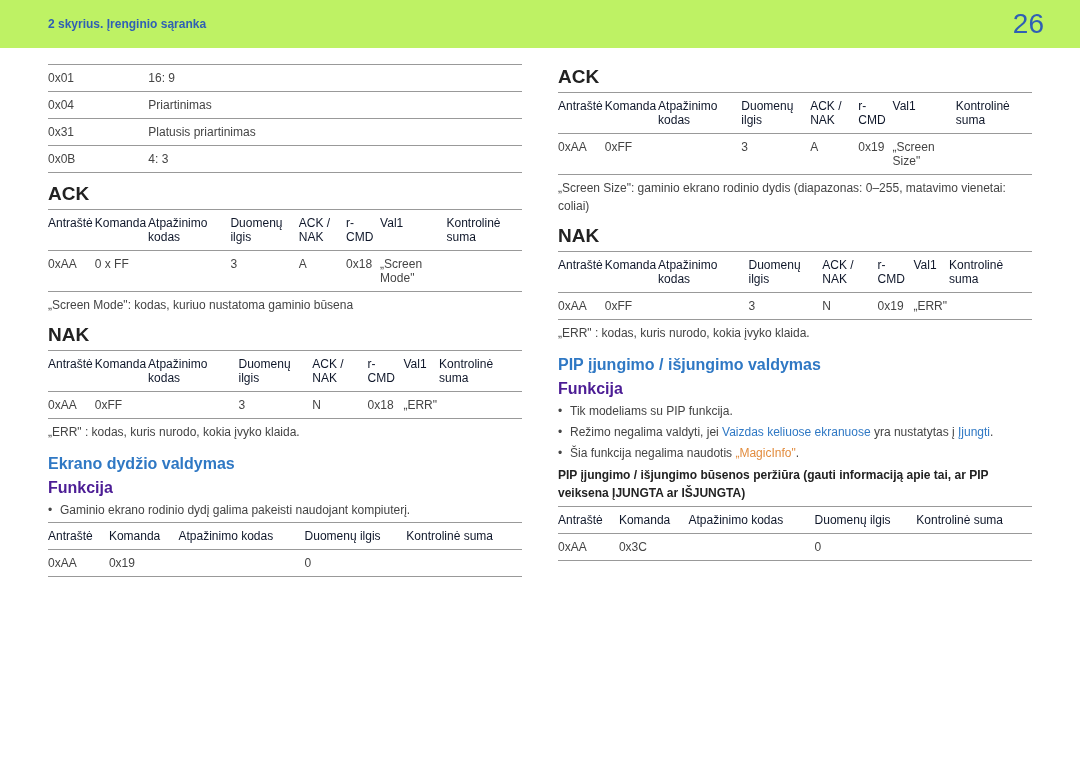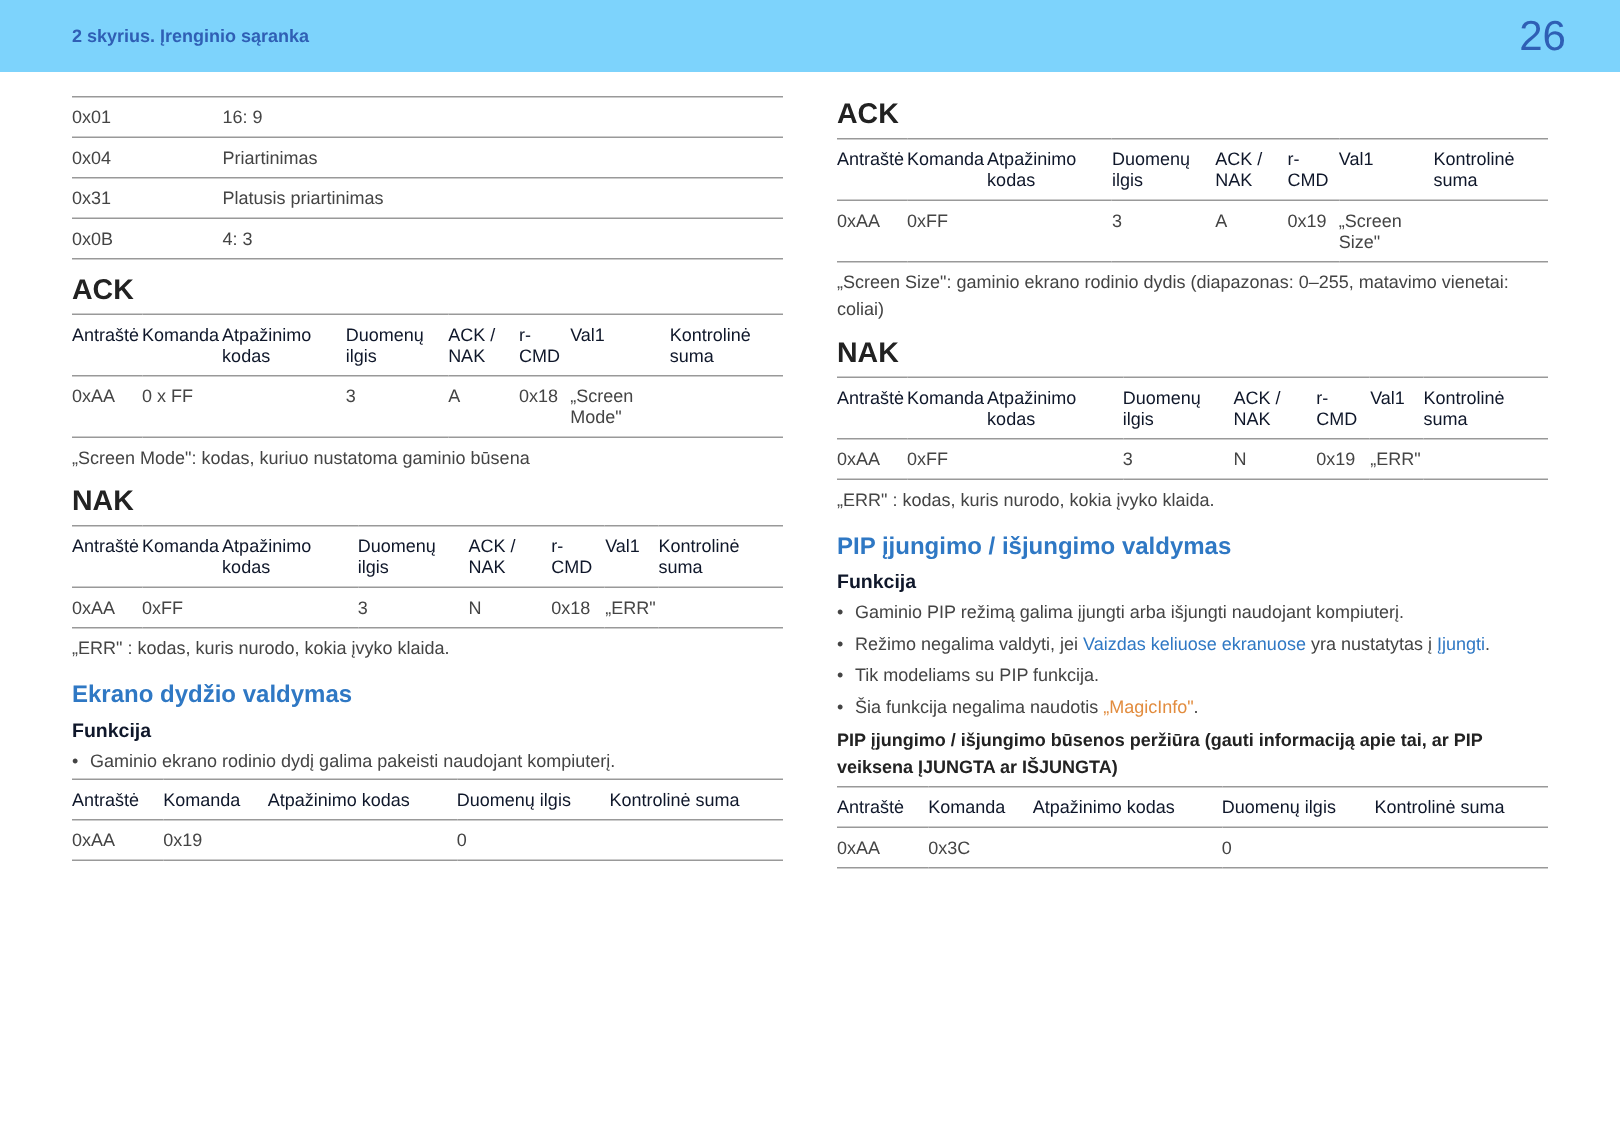--- a/index.html
+++ b/index.html
@@ -6,21 +6,21 @@
   body {
     font-family: Arial, Helvetica, sans-serif;
     font-size: 12px;
     color: #333;
     background: #fff;
     width: 1080px;
     height: 763px;
     overflow: hidden;
   }
   .header-bar {
-    background: #7dd3fc;
+    background: #bef264;
     height: 48px;
     display: flex;
     align-items: center;
     justify-content: space-between;
     padding: 0 36px 0 48px;
   }
   .chapter {
     color: #2f5fb5;
     font-weight: bold;
     font-size: 12px;
@@ -31,21 +31,21 @@
     font-weight: 400;
   }
   .content {
     display: flex;
     padding: 12px 48px 0 48px;
     gap: 36px;
   }
   .col { flex: 1; }
   h3.ack { font-size: 19px; font-weight: bold; margin: 10px 0 4px; color:#222;}
   h2.blue { color: #2f78c4; font-size: 16px; font-weight: 600; margin: 14px 0 6px;}
-  h4.func { font-size: 13px; font-weight: bold; margin: 6px 0 4px; color:#0f172a;}
+  h4.func { font-size: 16px; font-weight: bold; margin: 6px 0 4px; color:#4c1d95;}
   .text { font-size: 12px; color: #444; margin: 4px 0; line-height: 1.5;}
   .bold { font-weight: bold; color:#222;}
   ul { list-style: none; padding-left: 0;}
   ul li { position: relative; padding-left: 12px; margin: 3px 0; font-size: 12px; color:#444; line-height:1.5;}
   ul li:before { content: "•"; position: absolute; left: 0; color:#444;}
   a.link-blue { color: #2f78c4; text-decoration: none;}
   a.link-orange { color: #e28c3e; text-decoration: none;}
   table { width: 100%; border-collapse: collapse; font-size: 12px; color:#444;}
   table th { text-align: left; font-weight: normal; padding: 6px 2px 6px 0; vertical-align: top; color:#0f172a;}
   table td { padding: 6px 2px 6px 0; vertical-align: top;}
@@ -216,23 +216,22 @@
         <td>„ERR"</td>
         <td></td>
       </tr>
     </tbody>
       </table>
     <p class="text">„ERR" : kodas, kuris nurodo, kokia įvyko klaida.</p>
 
     <h2 class="blue">PIP įjungimo / išjungimo valdymas</h2>
     <h4 class="func">Funkcija</h4>
     <ul>
-      <li>Gaminio PIP režimą galima įjungti arba išjungti naudojant kompiuterį.</li>
+      <li>Tik modeliams su PIP funkcija.</li>
       <li><span>Režimo negalima valdyti, jei </span><a class="link-blue">Vaizdas keliuose ekranuose</a><span> yra nustatytas į </span><a class="link-blue">Įjungti</a><span>.</span></li>
-      <li>Tik modeliams su PIP funkcija.</li>
       <li><span>Šia funkcija negalima naudotis </span><a class="link-orange">„MagicInfo"</a><span>.</span></li>
     </ul>
     <p class="text bold">PIP įjungimo / išjungimo būsenos peržiūra (gauti informaciją apie tai, ar PIP veiksena ĮJUNGTA ar IŠJUNGTA)</p>
     <table>
       <tbody>
           <tr class="hline hline-bottom small-table-header">
         <th>Antraštė</th>
         <th>Komanda</th>
         <th>Atpažinimo kodas</th>
         <th>Duomenų ilgis</th>

